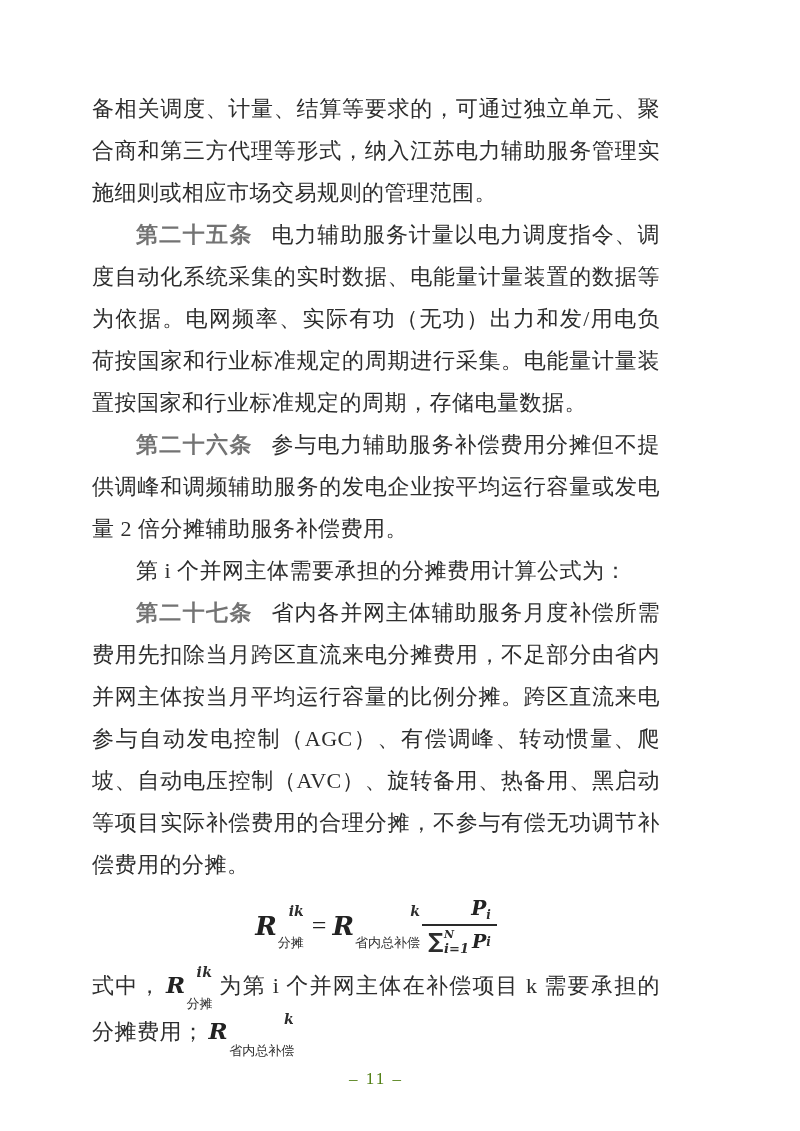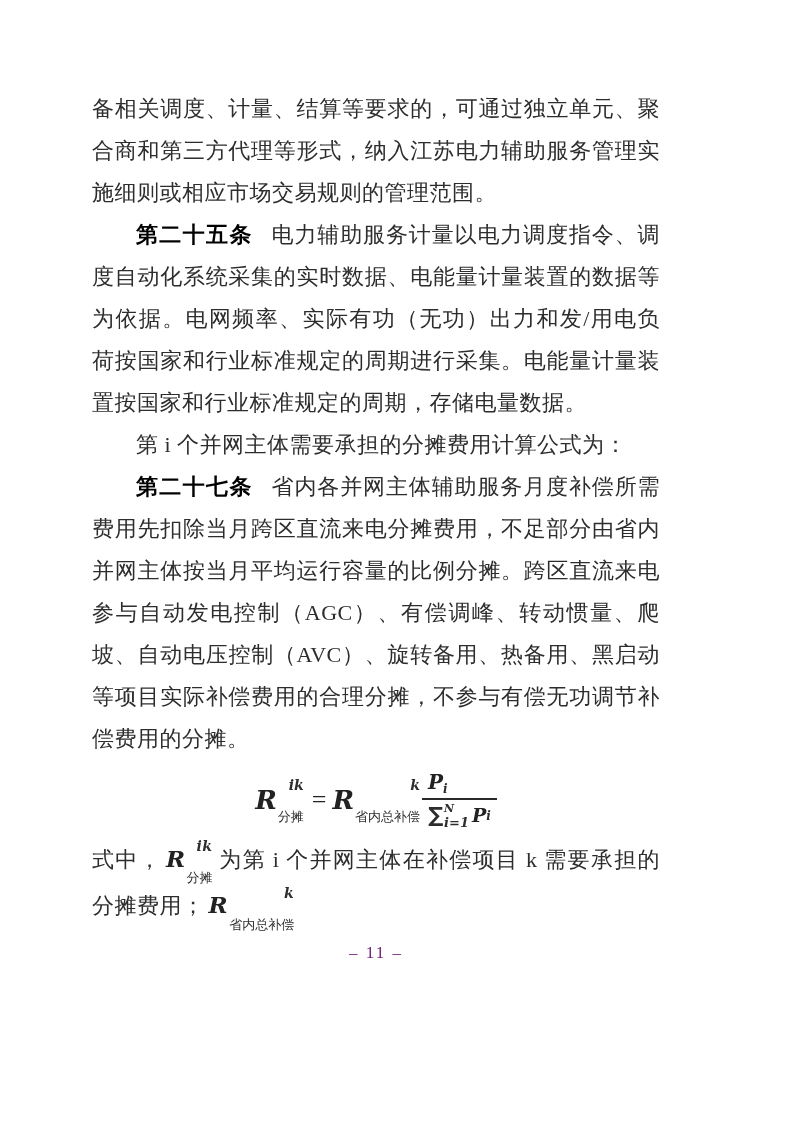--- a/index.html
+++ b/index.html
@@ -20,21 +20,21 @@
     font-size: 22px;
     line-height: 42px;
     letter-spacing: 0.5px;
     text-align: justify;
     margin: 0;
   }
   .indent { text-indent: 2em; }
   .article-title {
     font-family: "Liberation Sans", "DejaVu Sans", sans-serif;
     font-weight: 700;
-    color: #000000;
+    color: #737373;
     margin-right: 0.85em;
     letter-spacing: 1px;
   }
   
   .math-base {
     font-family: "DejaVu Serif", serif;
     font-style: italic;
     font-weight: 600;
     color: #222;
   }
@@ -53,21 +53,21 @@
     justify-content: center;
     align-items: center;
     margin: 8px 0 6px 0;
     min-height: 64px;
     font-size: 26px;
   }
   .formula-row .eq { margin: 0 6px; font-style: normal; font-weight: 400; color: #222; }
   .frac {
     display: inline-flex;
     flex-direction: column;
-    align-items: flex-start;
+    align-items: flex-end;
     vertical-align: middle;
     line-height: 1;
   }
   .frac .num { font-size: 20px; padding: 0 6px 3px 6px; }
   .frac .den {
     border-top: 2px solid #2a2a2a;
     padding: 3px 6px 0 6px;
     display: inline-flex;
     align-items: center;
     font-size: 19px;
@@ -83,35 +83,38 @@
   .sigma-ss .s-sup { font-size: 11px; font-style: italic; font-weight: 600; font-family: "DejaVu Serif", serif; }
   .sigma-ss .s-sub { font-size: 13px; font-style: italic; font-weight: 600; margin-top: 2px; font-family: "DejaVu Serif", serif; }
   .psub { font-size: 12px; font-style: italic; font-weight: 600; vertical-align: -4px; font-family: "DejaVu Serif", serif; }
   .inline-math { white-space: nowrap; margin: 0 4px; }
   .inline-math .math-base { font-size: 23px; }
   
   .footer {
     margin-top: 12px;
     text-align: center;
     font-size: 17px;
-    color: #701a75;
+    color: #4d7c0f;
     letter-spacing: 2px;
   }
 </style>
 </head>
 <body>
 
 <div class="page">
 
   <p class="doc-para">备相关调度、计量、结算等要求的，可通过独立单元、聚合商和第三方代理等形式，纳入江苏电力辅助服务管理实施细则或相应市场交易规则的管理范围。</p>
 
   <p class="doc-para indent">
     <span class="article-title">第二十五条</span><span>电力辅助服务计量以电力调度指令、调度自动化系统采集的实时数据、电能量计量装置的数据等为依据。电网频率、实际有功（无功）出力和发/用电负荷按国家和行业标准规定的周期进行采集。电能量计量装置按国家和行业标准规定的周期，存储电量数据。</span>
   </p>
 
+  <p class="doc-para indent">
+    <span class="article-title">第二十六条</span><span>参与电力辅助服务补偿费用分摊但不提供调峰和调频辅助服务的发电企业按平均运行容量或发电量 2 倍分摊辅助服务补偿费用。</span>
+  </p>
 
   <p class="doc-para indent">第 i 个并网主体需要承担的分摊费用计算公式为：</p>
 
   <p class="doc-para indent">
     <span class="article-title">第二十七条</span><span>省内各并网主体辅助服务月度补偿所需费用先扣除当月跨区直流来电分摊费用，不足部分由省内并网主体按当月平均运行容量的比例分摊。跨区直流来电参与自动发电控制（AGC）、有偿调峰、转动惯量、爬坡、自动电压控制（AVC）、旋转备用、热备用、黑启动等项目实际补偿费用的合理分摊，不参与有偿无功调节补偿费用的分摊。</span>
   </p>
 
   <div class="formula-row">
     <span class="math-base">R</span>
       <span class="ss">

